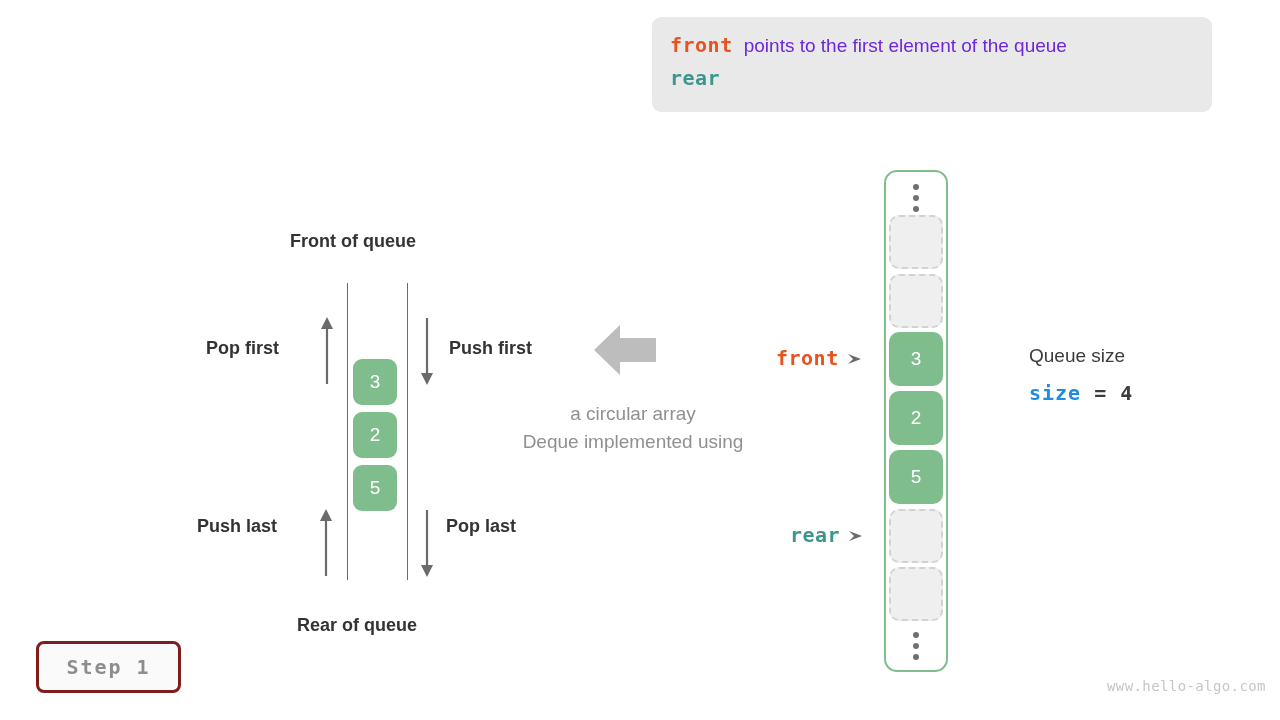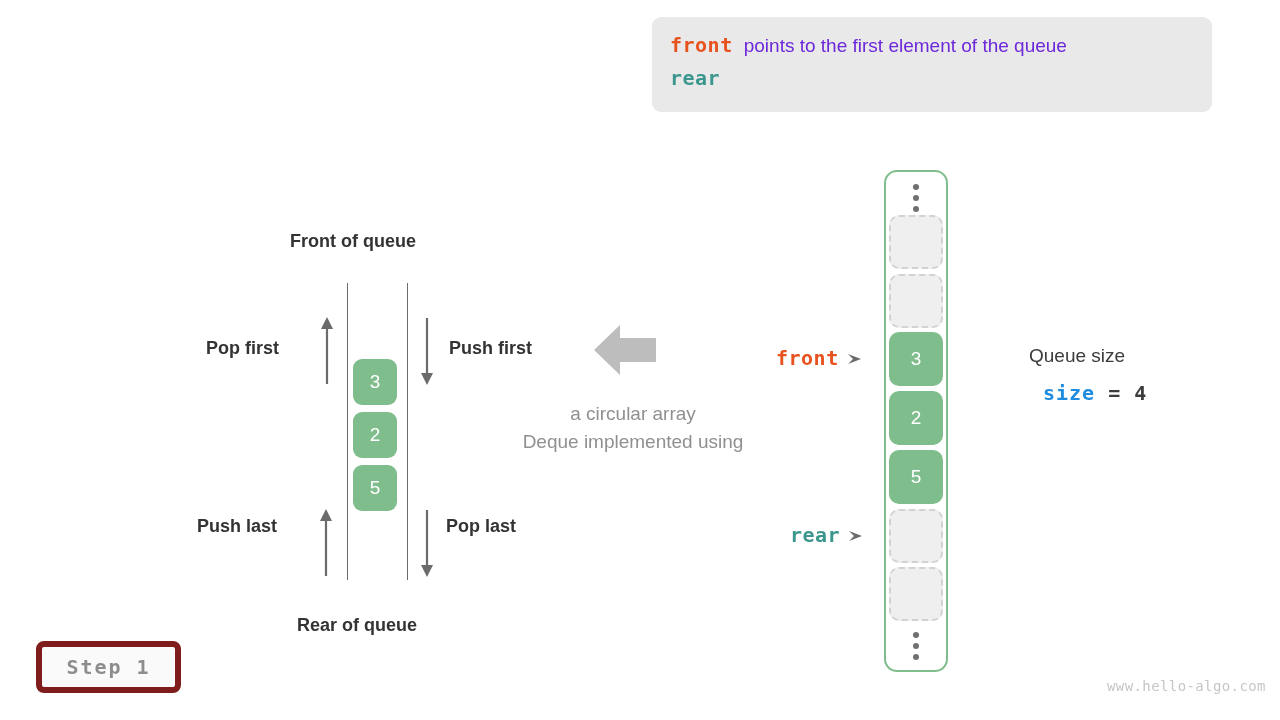--- a/index.html
+++ b/index.html
@@ -209,29 +209,28 @@
     left: 1029px; top: 345px;
     font-size: 19px;
     color: #3c3c3c;
     white-space: nowrap;
   }
   #queue-size-value {
     left: 1029px; top: 381px;
     font-size: 20px;
     letter-spacing: 1px;
     white-space: nowrap;
-    margin-left: 14px;
   }
   #queue-size-value .eqnum { color: #3c3c3c; }
 
   
   #step-badge {
     left: 36px; top: 641px;
     width: 145px; height: 52px;
-    border: 6px solid #7f1d1d;
+    border: 3px solid #7f1d1d;
     border-radius: 8px;
     background: #fafafa;
     box-sizing: border-box;
     display: flex;
     align-items: center;
     justify-content: center;
     font-size: 20px;
     letter-spacing: 2px;
     color: #8d8d8d;
   }

